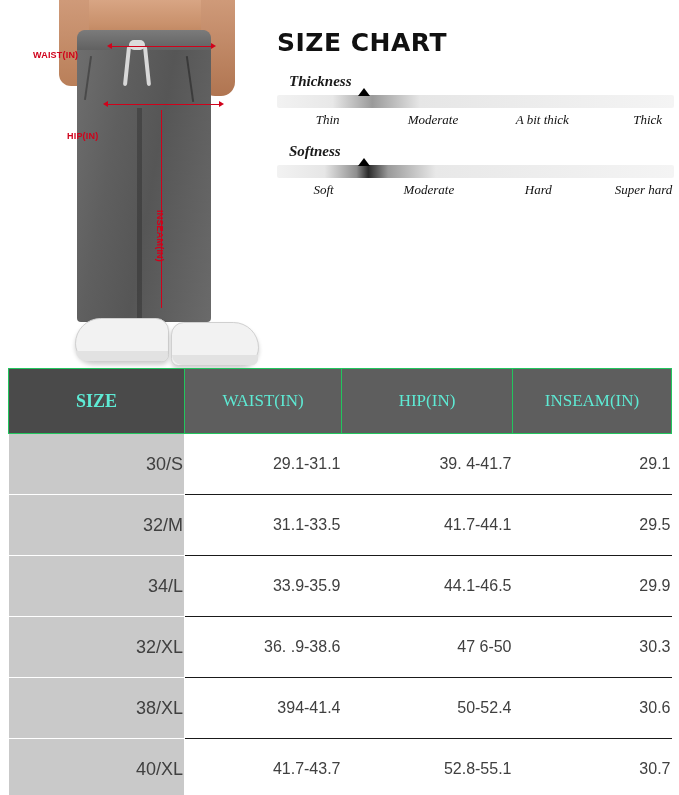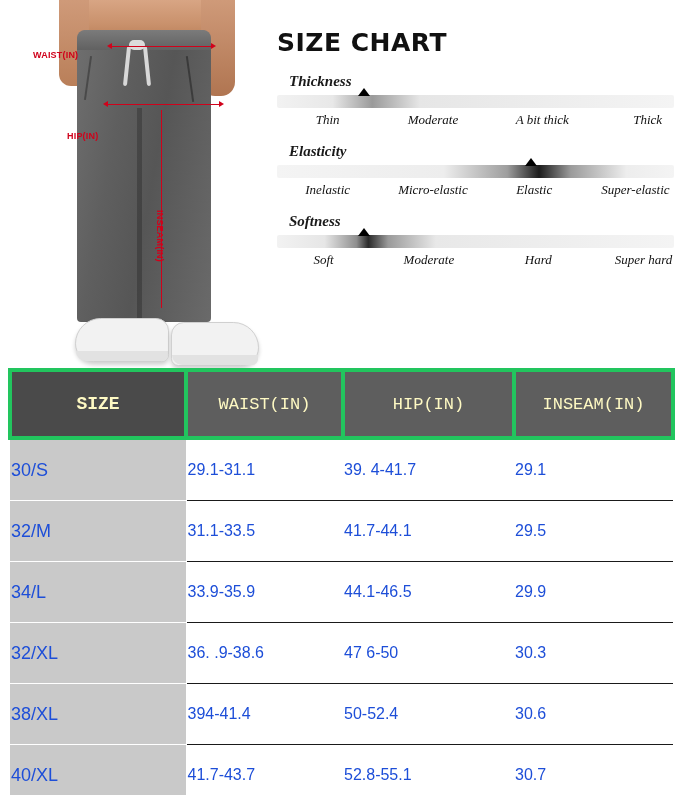--- a/index.html
+++ b/index.html
@@ -197,38 +197,38 @@
     top: 368px;
     width: 663px;
   }
   table.size-table {
     border-collapse: collapse;
     width: 663px;
     table-layout: fixed;
   }
   table.size-table th {
     background: #5e5e5e;
-    color: #fef9c3;
-    font-family: Liberation Mono, monospace;
+    color: #5eead4;
+    font-family: Liberation Serif, serif;
     font-weight: 400;
     font-size: 17px;
     height: 62px;
-    border: 4px solid #22c55e;
+    border: 1px solid #22c55e;
   }
   table.size-table th.size-col {
     background: #4a4a4a;
     font-weight: 700;
     font-size: 18px;
   }
   table.size-table td {
     height: 58px;
-    text-align: left;
+    text-align: right;
     font-family: "Liberation Sans", sans-serif;
     font-size: 16px;
-    color: #1d4ed8;
+    color: #404040;
     border-bottom: 1px solid #1a1a1a;
     background: #ffffff;
   }
   table.size-table td.size-cell {
     background: #c9c9c9;
     font-size: 18px;
     border-bottom: 1px solid #ffffff;
     border-right: 1px solid #ffffff;
   }
   table.size-table tr:last-child td.size-cell { border-bottom: none; }
@@ -288,32 +288,20 @@
           <div class="marker" style="left:22%;"></div>
         </div>
         <div class="scale-labels">
           <span style="left:13%;">Thin</span>
           <span style="left:39%;">Moderate</span>
           <span style="left:66%;">A bit thick</span>
           <span style="left:92%;">Thick</span>
         </div>
       </div>
 
-      <div class="prop-block">
-        <div class="prop-name">Elasticity</div>
-        <div class="gradient-bar" style="background:linear-gradient(90deg,#f4f4f4 0%, #ededed 42%, #9e9e9e 58%, #1c1c1c 66%, #9b9b9b 74%, #ededed 88%, #f4f4f4 100%);">
-          <div class="marker" style="left:64%;"></div>
-        </div>
-        <div class="scale-labels">
-          <span style="left:13%;">Inelastic</span>
-          <span style="left:39%;">Micro-elastic</span>
-          <span style="left:64%;">Elastic</span>
-          <span style="left:89%;">Super-elastic</span>
-        </div>
-      </div>
 
       <div class="prop-block">
         <div class="prop-name">Softness</div>
         <div class="gradient-bar" style="background:linear-gradient(90deg,#f2f2f2 0%, #e6e6e6 12%, #8f8f8f 20%, #2a2a2a 23%, #9a9a9a 28%, #e8e8e8 40%, #f4f4f4 100%);">
           <div class="marker" style="left:22%;"></div>
         </div>
         <div class="scale-labels">
           <span style="left:12%;">Soft</span>
           <span style="left:38%;">Moderate</span>
           <span style="left:65%;">Hard</span>

